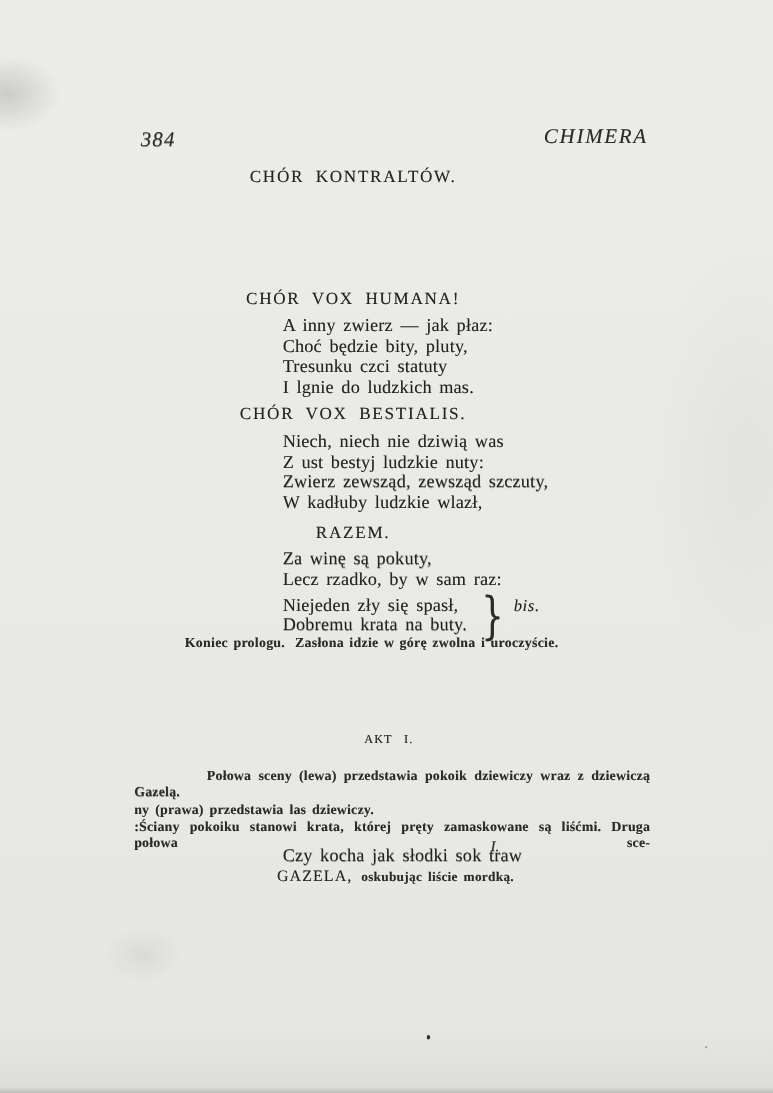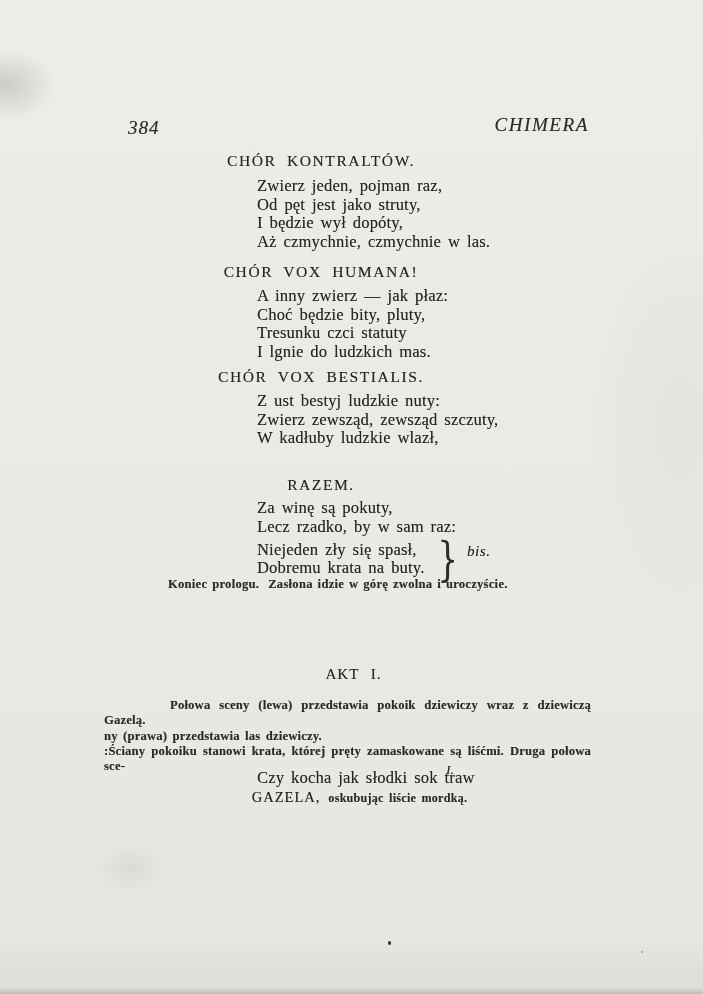--- a/index.html
+++ b/index.html
@@ -57,28 +57,28 @@
   .prologue-note {
     position:absolute; left:168px; top:577px;
     font-size:12.5px; font-weight:bold; letter-spacing:0.3px; word-spacing:1.5px;
     white-space:nowrap; color:#2a2a28;
   }
   .prologue-note .second { margin-left:9px; }
   
   .act-title {
     position:absolute; top:666px; left:0; width:703px; box-sizing:border-box;
     padding-left:4px; text-align:center;
-    font-size:15px; letter-spacing:1px; word-spacing:7px; color:#232321;
+    font-size:11px; letter-spacing:1px; word-spacing:7px; color:#232321;
   }
   .stage-dir {
     position:absolute; top:698px; left:104px; width:487px;
     font-size:12.6px; font-weight:bold; line-height:15.3px;
     letter-spacing:0.2px; word-spacing:2px; color:#2a2a28;
   }
-  .sd-line { white-space:normal; }
+  .sd-line { white-space:normal;margin-left:18px; }
   .sd-just { text-align:justify; text-align-last:justify; }
   .sd-indent { text-indent:66px; }
   .scene-number {
     position:absolute; top:762px; left:446px;
     font-style:italic; font-size:13.5px; color:#2a2a28;
   }
   .speaker-line {
     position:absolute; top:788px; left:0; width:703px; box-sizing:border-box;
     padding-left:16px; text-align:center; white-space:nowrap;
   }
@@ -93,37 +93,32 @@
 </style>
 </head>
 <body>
 
 <div class="page">
 
   <span class="page-number">384</span>
   <span class="journal-title">CHIMERA</span>
 
   <div class="chorus-heading h0">CHÓR KONTRALTÓW.</div>
-  <div class="verse v0">
-    <div>Zwierz jeden, pojman raz,</div>
-    <div>Od pęt jest jako struty,</div>
-    <div>I będzie wył dopóty,</div>
-    <div>Aż czmychnie, czmychnie w las.</div>
-  </div>
 
   <div class="chorus-heading h1">CHÓR VOX HUMANA!</div>
   <div class="verse v1">
     <div>A inny zwierz — jak płaz:</div>
     <div>Choć będzie bity, pluty,</div>
     <div>Tresunku czci statuty</div>
     <div>I lgnie do ludzkich mas.</div>
   </div>
 
   <div class="chorus-heading h2">CHÓR VOX BESTIALIS.</div>
   <div class="verse v2">
+    <div>Niech, niech nie dziwią was</div>
     <div>Z ust bestyj ludzkie nuty:</div>
     <div>Zwierz zewsząd, zewsząd szczuty,</div>
     <div>W kadłuby ludzkie wlazł,</div>
   </div>
 
   <div class="chorus-heading h3">RAZEM.</div>
   <div class="verse v3">
     <div>Za winę są pokuty,</div>
     <div>Lecz rzadko, by w sam raz:</div>
     <div class="braced">

